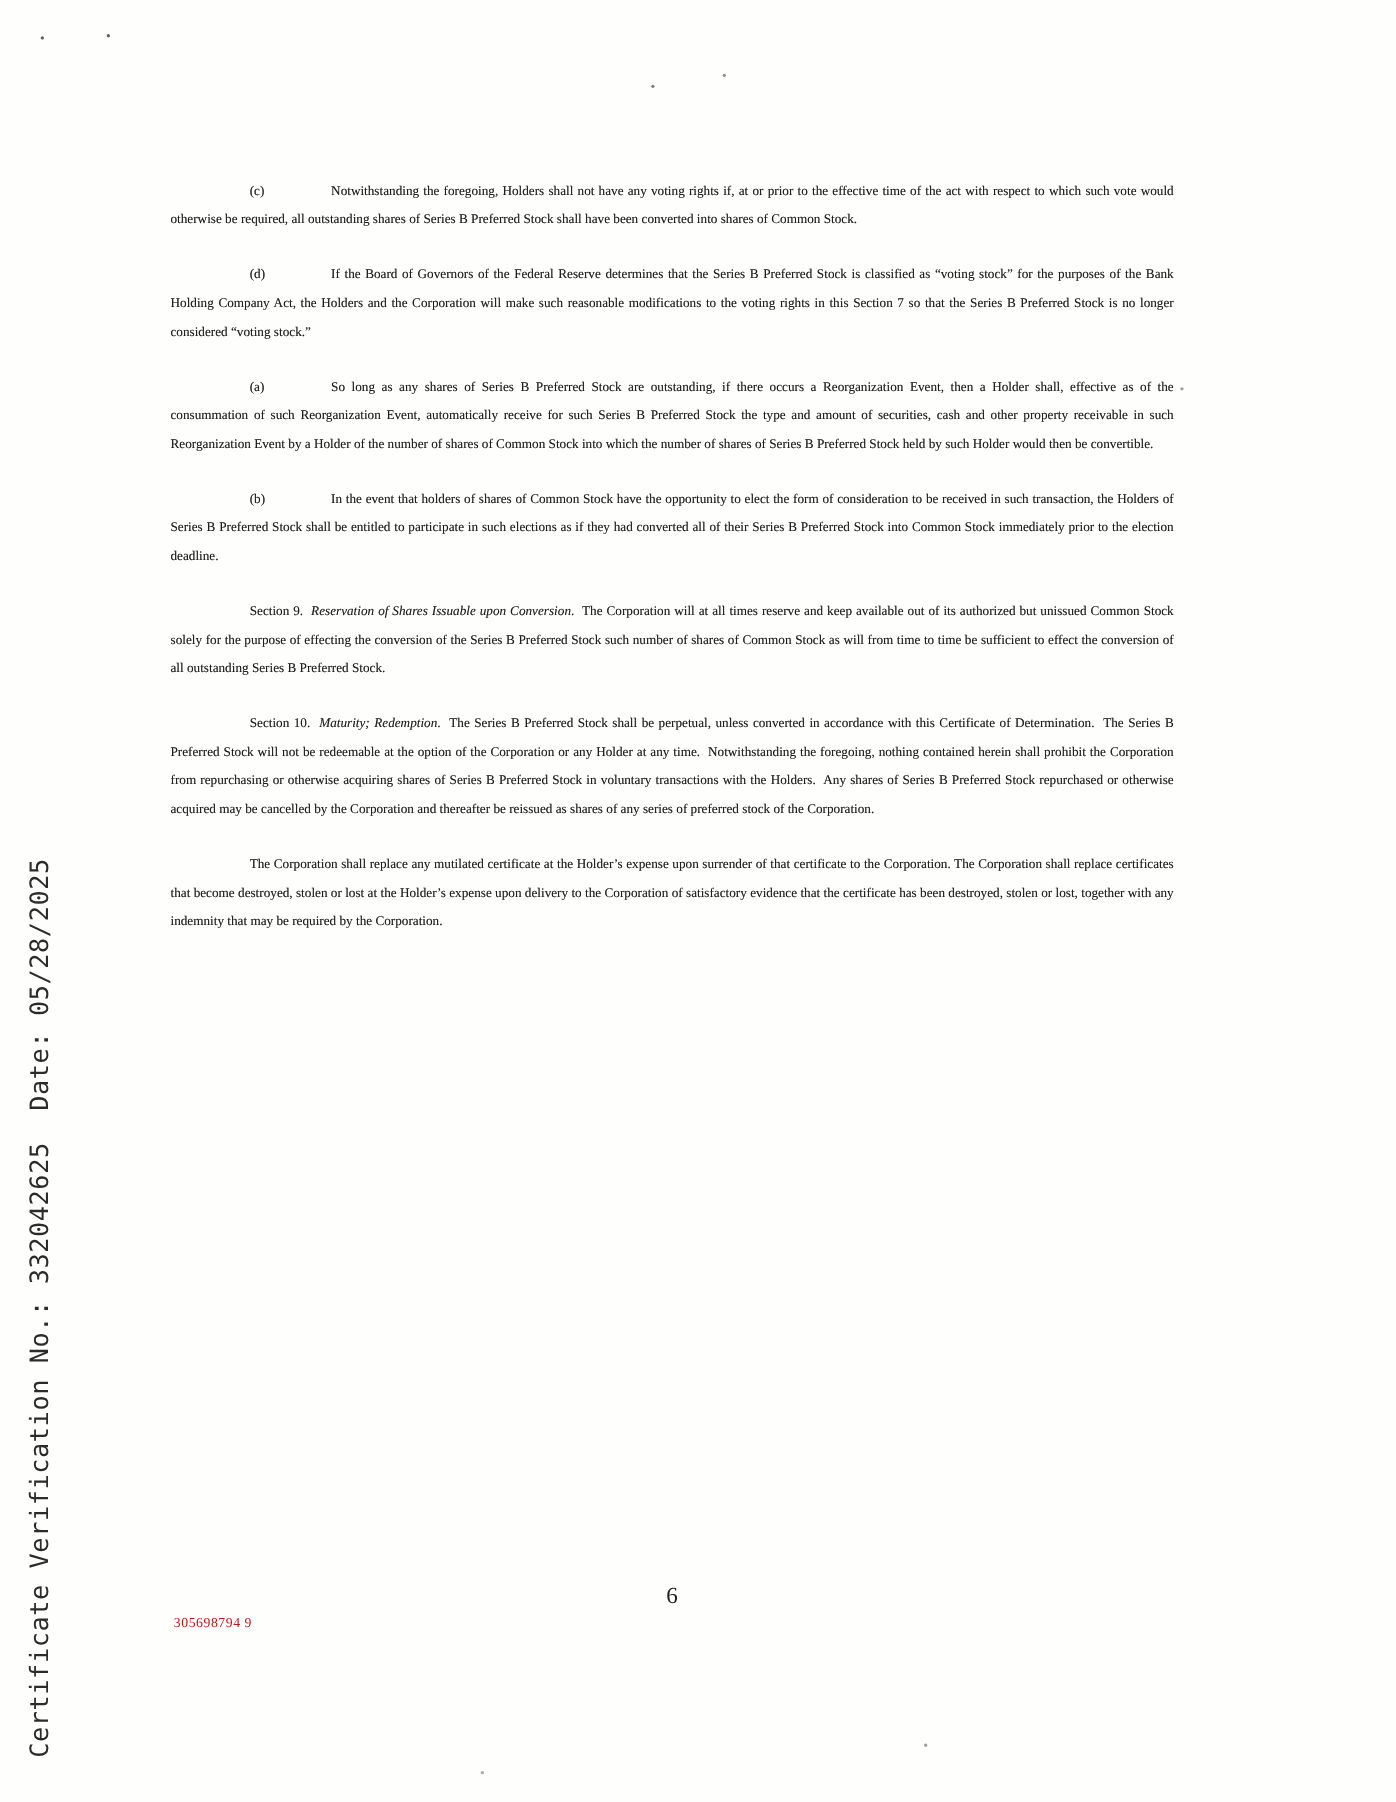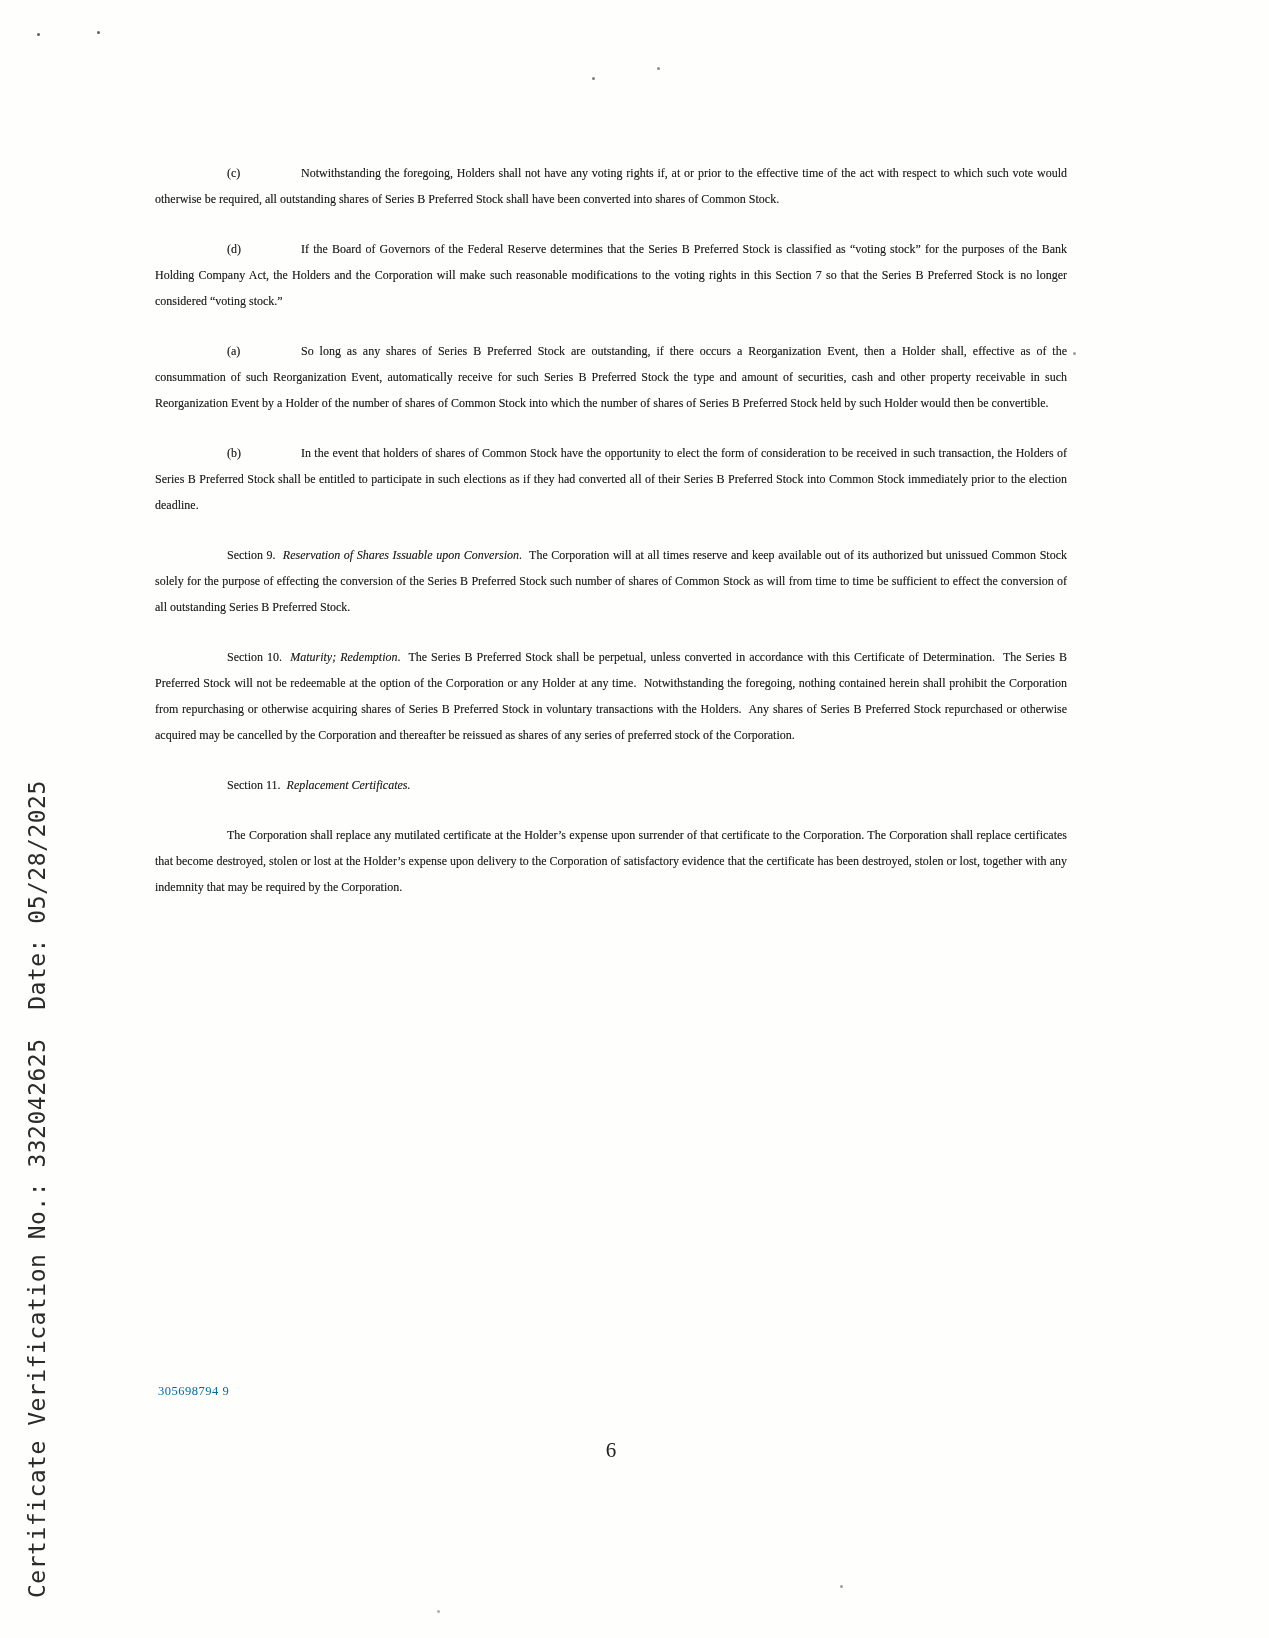--- a/index.html
+++ b/index.html
@@ -54,24 +54,24 @@
     top: 1438px;
     width: 912px;
     text-align: center;
     font-size: 21px;
     color: #222;
   }
 
   .doc-footer {
     position: absolute;
     left: 158px;
-    top: 1384px;
+    top: 1468px;
     font-size: 12.5px;
     letter-spacing: 0.5px;
-    color: #0369a1;
+    color: #b91c1c;
   }
 
   
   .speckle {
     position: absolute;
     width: 3px;
     height: 3px;
     border-radius: 50%;
     background: rgba(40,40,40,0.75);
   }
@@ -91,21 +91,20 @@
 
   <div class="sidebar-stamp">Certificate Verification No.: 332042625&nbsp; Date: 05/28/2025</div>
 
   <div class="content">
       <p class="block paragraph"><span class="run-label">(c)</span><span class="run-normal">Notwithstanding the foregoing, Holders shall not have any voting rights if, at or prior to the effective time of the act with respect to which such vote would otherwise be required, all outstanding shares of Series B Preferred Stock shall have been converted into shares of Common Stock.</span></p>
       <p class="block paragraph"><span class="run-label">(d)</span><span class="run-normal">If the Board of Governors of the Federal Reserve determines that the Series B Preferred Stock is classified as “voting stock” for the purposes of the Bank Holding Company Act, the Holders and the Corporation will make such reasonable modifications to the voting rights in this Section 7 so that the Series B Preferred Stock is no longer considered “voting stock.”</span></p>
       <p class="block paragraph"><span class="run-label">(a)</span><span class="run-normal">So long as any shares of Series B Preferred Stock are outstanding, if there occurs a Reorganization Event, then a Holder shall, effective as of the consummation of such Reorganization Event, automatically receive for such Series B Preferred Stock the type and amount of securities, cash and other property receivable in such Reorganization Event by a Holder of the number of shares of Common Stock into which the number of shares of Series B Preferred Stock held by such Holder would then be convertible.</span></p>
       <p class="block paragraph"><span class="run-label">(b)</span><span class="run-normal">In the event that holders of shares of Common Stock have the opportunity to elect the form of consideration to be received in such transaction, the Holders of Series B Preferred Stock shall be entitled to participate in such elections as if they had converted all of their Series B Preferred Stock into Common Stock immediately prior to the election deadline.</span></p>
       <p class="block paragraph"><span class="run-normal">Section 9.&nbsp; </span><span class="run-italic">Reservation of Shares Issuable upon Conversion</span><span class="run-normal">.&nbsp; The Corporation will at all times reserve and keep available out of its authorized but unissued Common Stock solely for the purpose of effecting the conversion of the Series B Preferred Stock such number of shares of Common Stock as will from time to time be sufficient to effect the conversion of all outstanding Series B Preferred Stock.</span></p>
       <p class="block paragraph"><span class="run-normal">Section 10.&nbsp; </span><span class="run-italic">Maturity; Redemption</span><span class="run-normal">.&nbsp; The Series B Preferred Stock shall be perpetual, unless converted in accordance with this Certificate of Determination.&nbsp; The Series B Preferred Stock will not be redeemable at the option of the Corporation or any Holder at any time.&nbsp; Notwithstanding the foregoing, nothing contained herein shall prohibit the Corporation from repurchasing or otherwise acquiring shares of Series B Preferred Stock in voluntary transactions with the Holders.&nbsp; Any shares of Series B Preferred Stock repurchased or otherwise acquired may be cancelled by the Corporation and thereafter be reissued as shares of any series of preferred stock of the Corporation.</span></p>
-      <p class="block heading"><span class="run-normal">Section 11.&nbsp; </span><span class="run-italic">Replacement Certificates.</span></p>
       <p class="block paragraph"><span class="run-normal">The Corporation shall replace any mutilated certificate at the Holder’s expense upon surrender of that certificate to the Corporation. The Corporation shall replace certificates that become destroyed, stolen or lost at the Holder’s expense upon delivery to the Corporation of satisfactory evidence that the certificate has been destroyed, stolen or lost, together with any indemnity that may be required by the Corporation.</span></p>
     </div>
 
   <div class="page-number">6</div>
 
   <div class="doc-footer">305698794 9</div>
 
 </div>
 
 </body></html>

